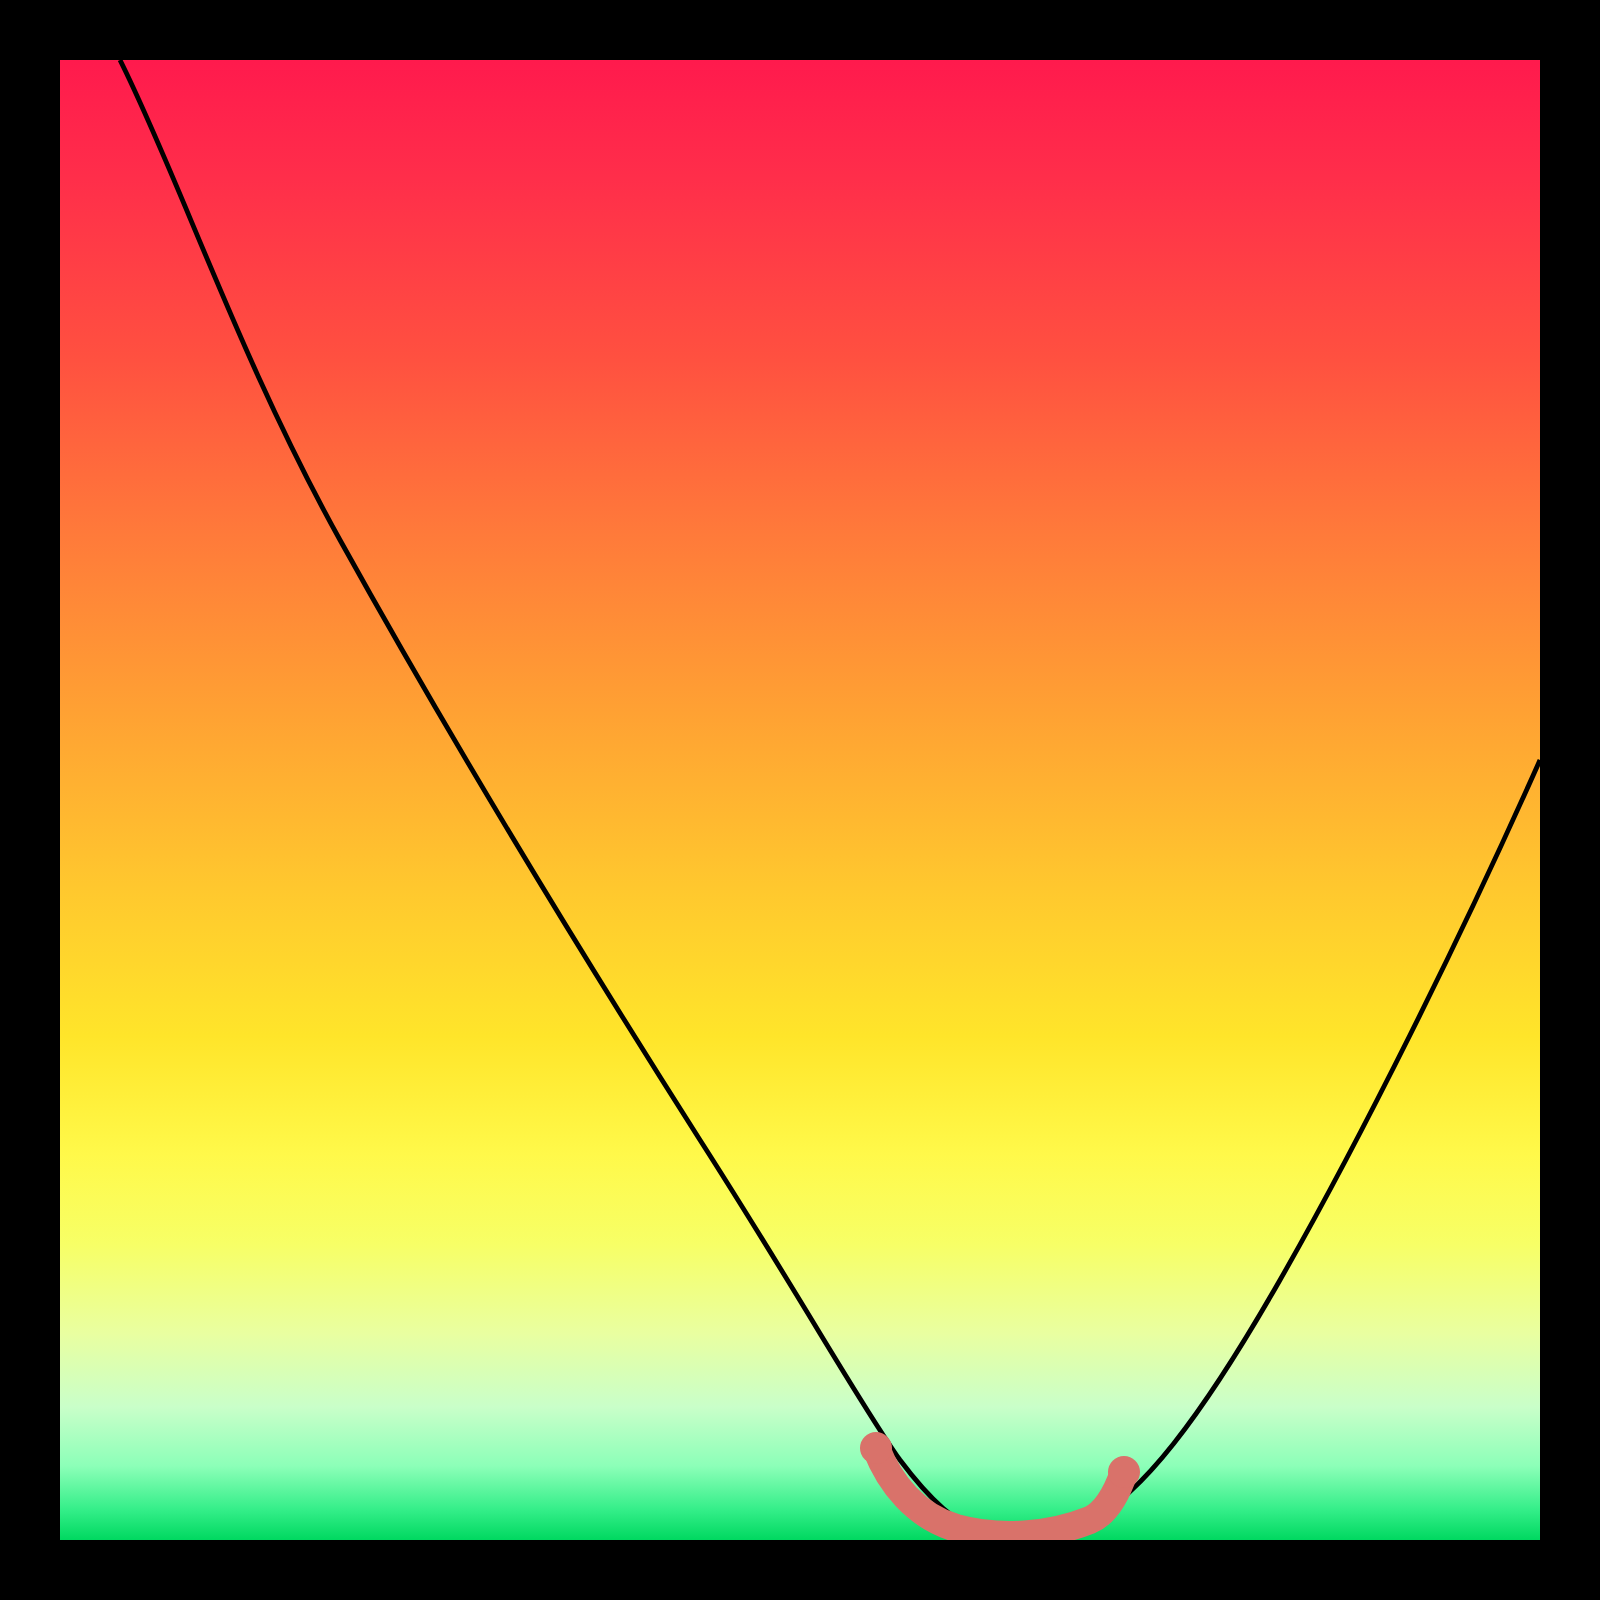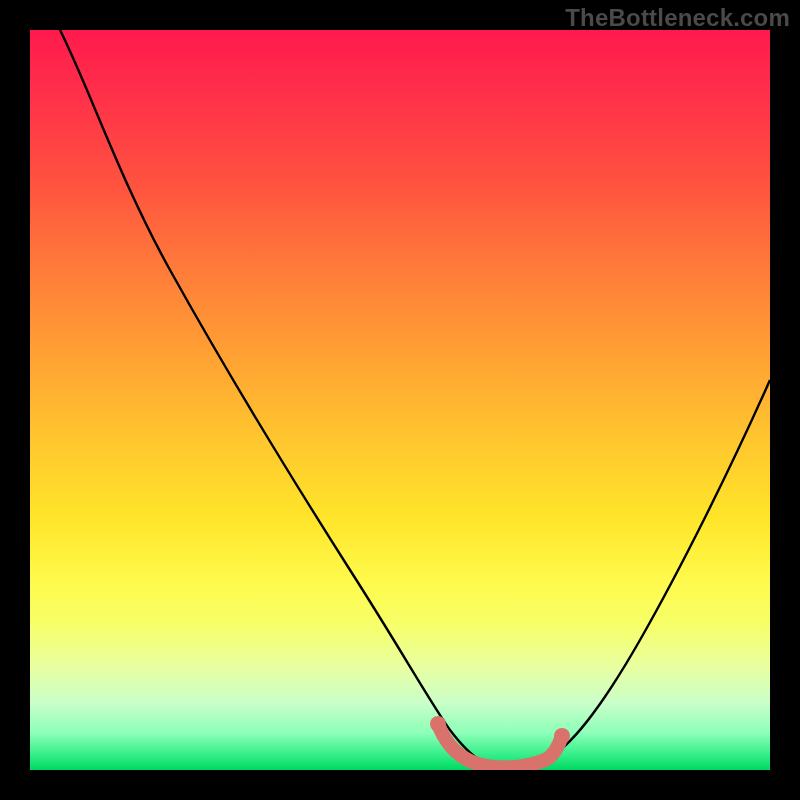--- a/index.html
+++ b/index.html
@@ -57,21 +57,20 @@
     left: 0;
     top: 0;
     width: 740px;
     height: 740px;
   }
 </style>
 </head>
 <body>
 
 <div class="frame">
-  <div class="watermark">TheBottleneck.com</div>
   <div class="plot">
     <svg class="curve" viewBox="0 0 740 740" preserveAspectRatio="none">
       <path d="M 30 0
                C 60 60, 90 150, 140 240
                C 190 330, 250 430, 320 540
                C 370 618, 400 672, 420 700
                C 435 720, 448 732, 462 736
                C 478 740, 495 739, 515 730
                C 540 718, 570 680, 610 610
                C 650 540, 700 440, 740 350" fill="none" stroke="#000" stroke-width="2.4"></path>

